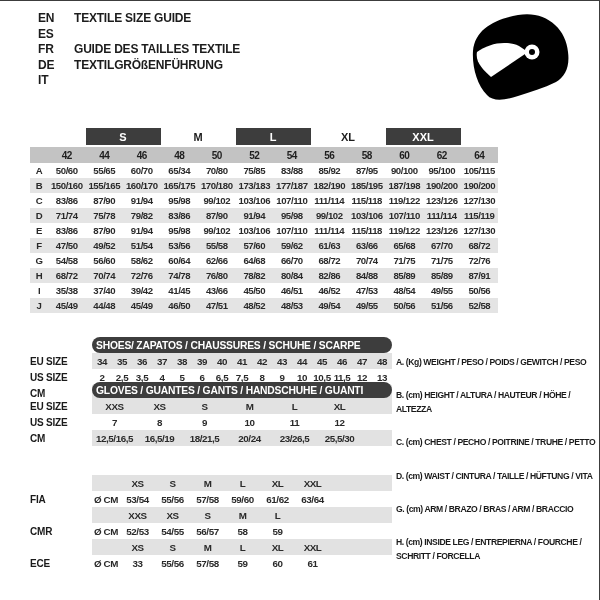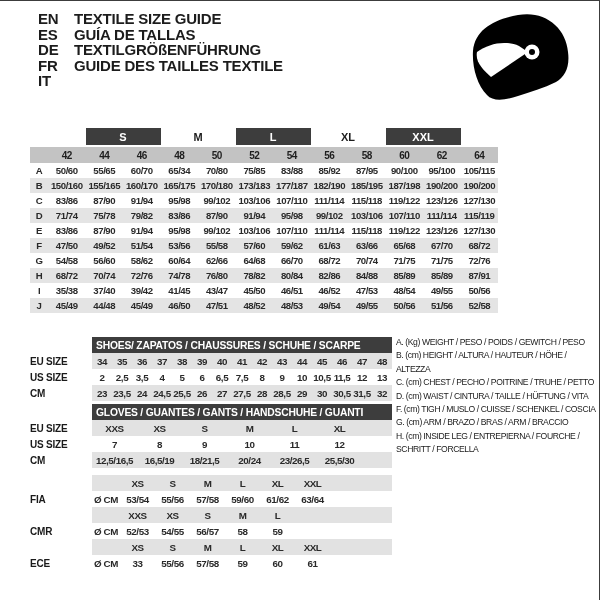--- a/index.html
+++ b/index.html
@@ -1,68 +1,67 @@
 <!DOCTYPE html>
 <html><head>
 <meta charset="utf-8">
 <style>
   html,body{margin:0;padding:0;background:#fff;}
   .page{position:relative;width:600px;height:600px;background:#fff;overflow:hidden;
         box-sizing:border-box;border-top:1.5px solid #3c3c3c;border-right:1.5px solid #3c3c3c;
         font-family:"Liberation Sans",sans-serif;}
   
   .langs{position:absolute;left:38px;top:10px;}
-  .lang-row{display:flex;font-size:15px;font-weight:700;line-height:15.6px;letter-spacing:-0.2px;color:#1c1c1c;}
+  .lang-row{display:flex;font-size:12px;font-weight:700;line-height:15.6px;letter-spacing:-0.2px;color:#1c1c1c;}
   .lang-code{width:36px;flex:0 0 36px;}
   
   .helmet-svg{position:absolute;left:460px;top:6px;}
   
   table{border-collapse:collapse;table-layout:fixed;}
   td{padding:0;margin:0;}
   .main{position:absolute;left:30px;top:127px;width:468px;}
   .main td{font-size:9.6px;font-weight:700;letter-spacing:-0.45px;color:#2a2a2a;text-align:center;
            white-space:nowrap;height:15px;overflow:visible;}
   .main tr.grouprow td{height:17px;font-size:11px;border-bottom:2px solid #fff;letter-spacing:0;}
   .main td.gdark{background:#3d3d3d;color:#fff;}
   .main td.glight{background:#fff;color:#1c1c1c;}
   .main tr.shade td{background:#e4e4e4;}
   .main tr td.sizebar{background:#c3c3c3;height:16px;font-size:10px;color:#1e1e1e;}
   
   .lower{position:absolute;left:30px;width:362px;}
   .lower td{font-size:9.8px;font-weight:700;letter-spacing:-0.45px;color:#2a2a2a;text-align:center;
             white-space:nowrap;height:16px;overflow:visible;}
-  .lower td.bar{background:#3d3d3d;color:#fff;text-align:left;padding-left:4px;font-size:10.3px;letter-spacing:-0.2px;}
+  .lower td.bar{background:#3d3d3d;color:#fff;text-align:left;padding-left:4px;font-size:10.3px;letter-spacing:-0.2px;border-radius:8px;}
   .lower td.lbl{text-align:left;font-size:10px;color:#1a1a1a;letter-spacing:-0.2px;}
   .lower tr.shade td:not(.lbl){background:#e2e2e2;}
-  .shoes{top:336px;} .gloves{top:403px;} .helmets{top:474px;}
+  .shoes{top:336px;} .gloves{top:381px;} .helmets{top:474px;}
   
   .legend{position:absolute;left:396px;top:335px;width:204px;}
-  .legend-item{font-size:8.6px;font-weight:400;letter-spacing:-0.4px;line-height:13.4px;color:#1a1a1a;}
+  .legend-item{font-size:8.6px;font-weight:700;letter-spacing:-0.4px;line-height:13.4px;color:#1a1a1a;margin-top:20px;}
 </style>
 </head>
 <body>
 
 <div class="page">
 
   <div class="langs">
       <div class="lang-row">
         <span class="lang-code">EN</span>
         <span class="lang-title">TEXTILE SIZE GUIDE</span>
       </div>
       <div class="lang-row">
         <span class="lang-code">ES</span>
-        <span class="lang-title">GUÍA DE TALLAS</span>
+      </div>
+      <div class="lang-row">
+        <span class="lang-code">FR</span>
+        <span class="lang-title">GUIDE DES TAILLES TEXTILE</span>
       </div>
       <div class="lang-row">
         <span class="lang-code">DE</span>
         <span class="lang-title">TEXTILGRÖßENFÜHRUNG</span>
-      </div>
-      <div class="lang-row">
-        <span class="lang-code">FR</span>
-        <span class="lang-title">GUIDE DES TAILLES TEXTILE</span>
       </div>
       <div class="lang-row">
         <span class="lang-code">IT</span>
       </div>
     </div>
 
   <svg class="helmet-svg" width="120" height="102" viewBox="0 0 120 102" aria-hidden="true">
     <path fill="#000" d="M58 8 C84 3,106 20,108 45 C110 60,105 70,96 75 C84 81,70 85,58 89 C46 93,33 95,27 88 C17 78,12 60,13 44 C15 22,35 12,58 8 Z"></path>
     <path fill="#fff" d="M17 45 C29 36,46 33,59 39 L68 45 L31 70 C23 63,15 55,17 45 Z"></path>
     <circle cx="72" cy="45" r="7.5" fill="#fff"></circle>
@@ -218,21 +217,21 @@
           <td>85/89</td>
           <td>85/89</td>
           <td>87/91</td>
         </tr>
         <tr>
           <td class="letter">I</td>
           <td>35/38</td>
           <td>37/40</td>
           <td>39/42</td>
           <td>41/45</td>
-          <td>43/47</td>
+          <td>43/66</td>
           <td>45/50</td>
           <td>46/51</td>
           <td>46/52</td>
           <td>47/53</td>
           <td>48/54</td>
           <td>49/55</td>
           <td>50/56</td>
         </tr>
         <tr class="shade">
           <td class="letter">J</td>
@@ -438,18 +437,17 @@
           <td></td>
         </tr>
       </tbody>
   </table>
 
   <div class="legend">
       <div class="legend-item">A. (Kg) WEIGHT / PESO / POIDS / GEWITCH / PESO</div>
       <div class="legend-item">B. (cm) HEIGHT / ALTURA / HAUTEUR / HÖHE / ALTEZZA</div>
       <div class="legend-item">C. (cm) CHEST / PECHO / POITRINE / TRUHE / PETTO</div>
       <div class="legend-item">D. (cm) WAIST / CINTURA / TAILLE / HÜFTUNG / VITA</div>
-      <div class="legend-item">F. (cm) TIGH / MUSLO / CUISSE / SCHENKEL / COSCIA</div>
       <div class="legend-item">G. (cm) ARM  / BRAZO / BRAS / ARM / BRACCIO</div>
       <div class="legend-item">H. (cm) INSIDE LEG / ENTREPIERNA / FOURCHE / SCHRITT / FORCELLA</div>
     </div>
 
 </div>
 
 </body></html>

